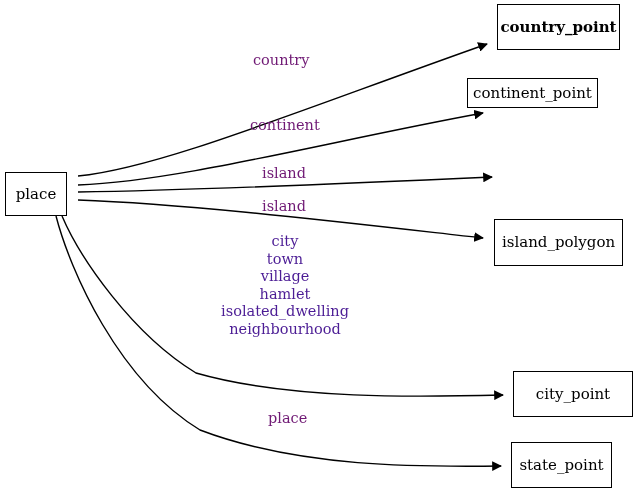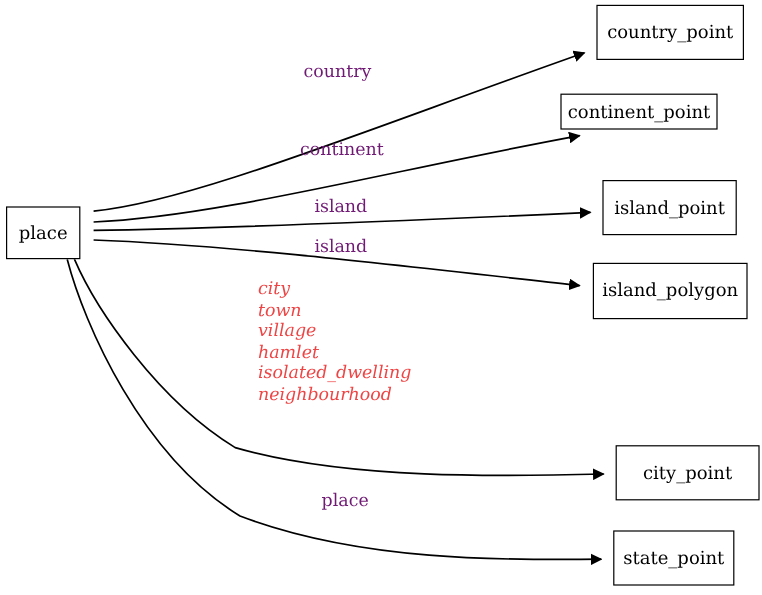--- a/index.html
+++ b/index.html
@@ -45,25 +45,24 @@
     font-size: 14.5px;
     color: #701a75;
     line-height: 1;
     white-space: nowrap;
     text-align: center;
   }
   .edge-label-multi {
     position: absolute;
     font-family: "DejaVu Serif", "Liberation Serif", serif;
     font-size: 14.5px;
-    color: #ef4444;
+    color: #4c1d95;
     line-height: 17.5px;
-    text-align: left;
+    text-align: center;
     white-space: nowrap;
-    font-style: italic;
   }
   .edge-label-multi span { display: block; }
 </style>
 </head>
 <body>
 
 <div id="canvas">
 
   <svg id="graph-svg" viewBox="0 0 635 496" xmlns="http://www.w3.org/2000/svg">
     <defs>
@@ -82,31 +81,28 @@
 
     <path d="M 62,216 C 80,258 132,334 196,373 C 290,400 420,397 503,395" fill="none" stroke="#000000" stroke-width="1.4" marker-end="url(#arrow)"></path>
 
     <path d="M 56,216 C 70,270 118,380 200,430 C 300,468 420,467 501,466" fill="none" stroke="#000000" stroke-width="1.4" marker-end="url(#arrow)"></path>
   </svg>
 
   <div class="node-box" style="left:5px; top:172px; width:62px; height:44px;">
     <span class="node-label">place</span>
   </div>
 
-  <div class="node-box" style="left:497px; top:4px; width:123px; height:46px;">
+  <div class="node-box" style="left:497px; top:4px; width:123px; height:46px;font-weight:bold;">
     <span class="node-label">country_point</span>
   </div>
 
   <div class="node-box" style="left:467px; top:78px; width:131px; height:30px;">
     <span class="node-label">continent_point</span>
   </div>
 
-  <div class="node-box" style="left:502px; top:150px; width:112px; height:46px;">
-    <span class="node-label">island_point</span>
-  </div>
 
   <div class="node-box" style="left:494px; top:219px; width:129px; height:47px;">
     <span class="node-label">island_polygon</span>
   </div>
 
   <div class="node-box" style="left:513px; top:371px; width:120px; height:46px;">
     <span class="node-label">city_point</span>
   </div>
 
   <div class="node-box" style="left:511px; top:442px; width:101px; height:46px;">

